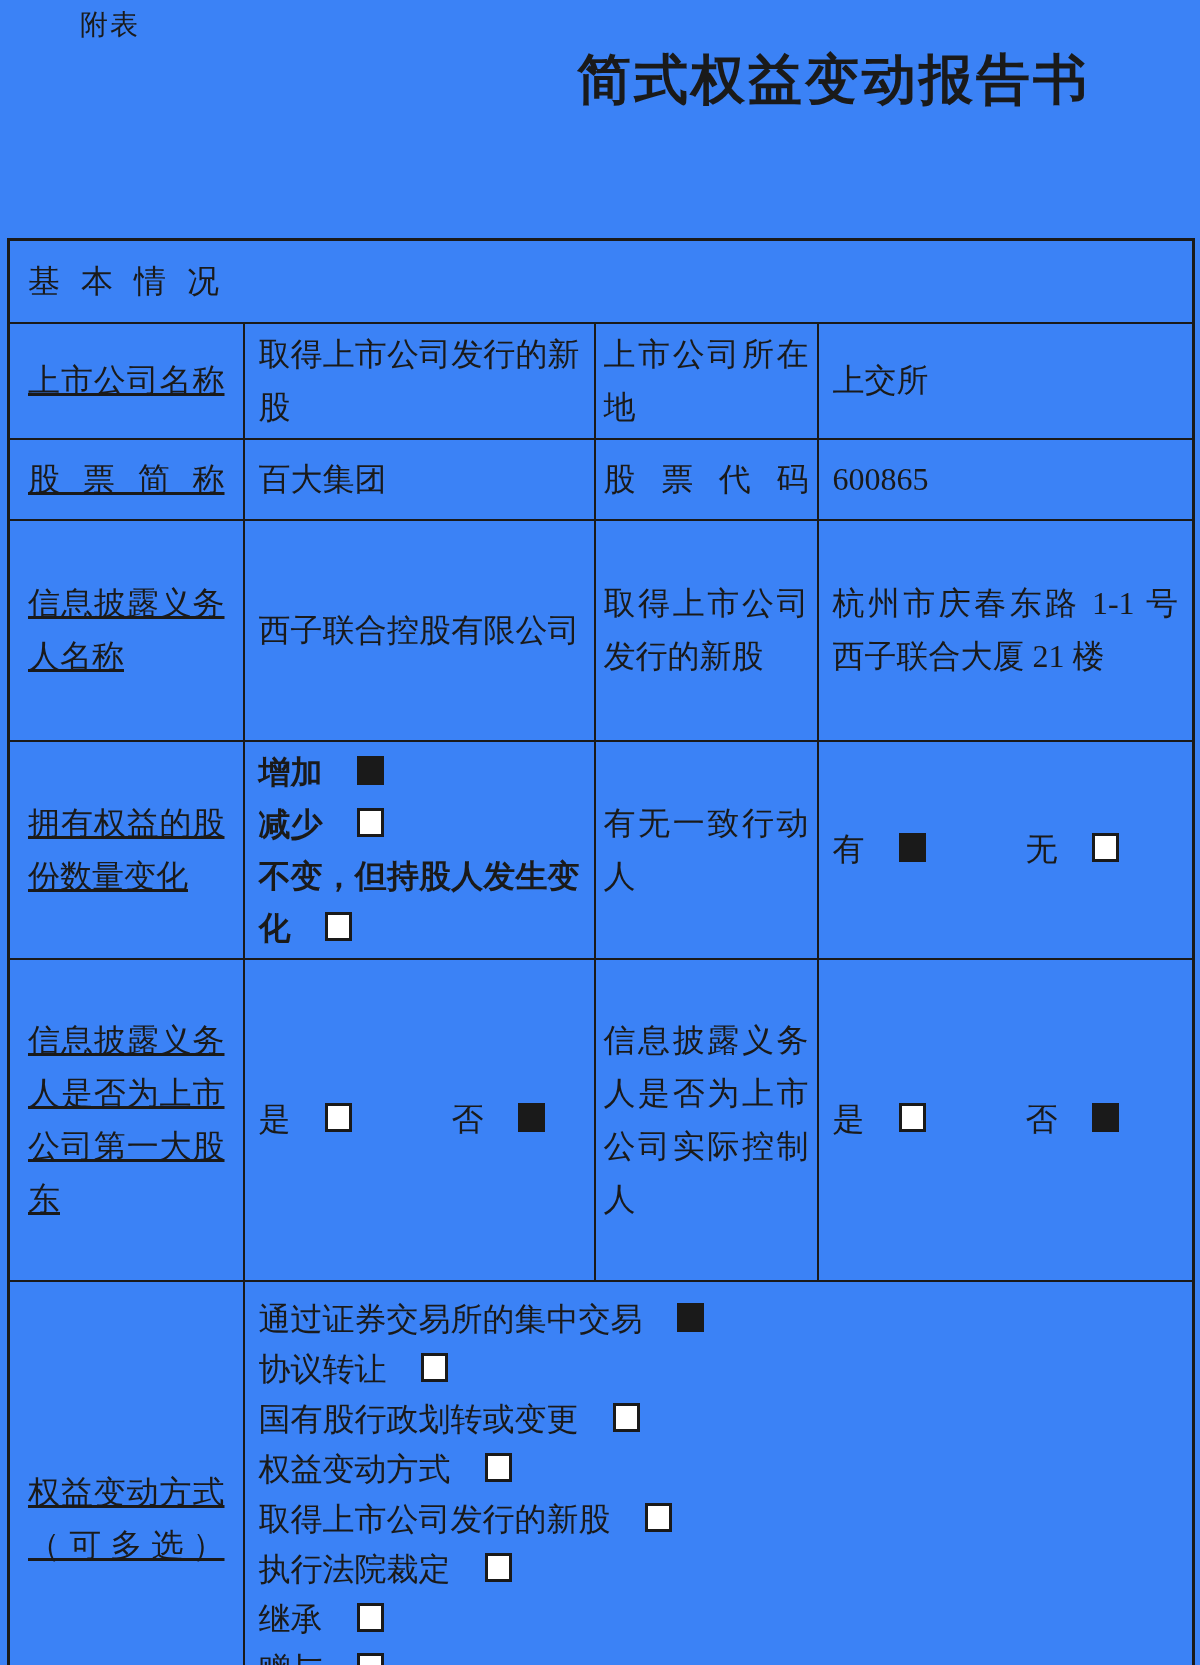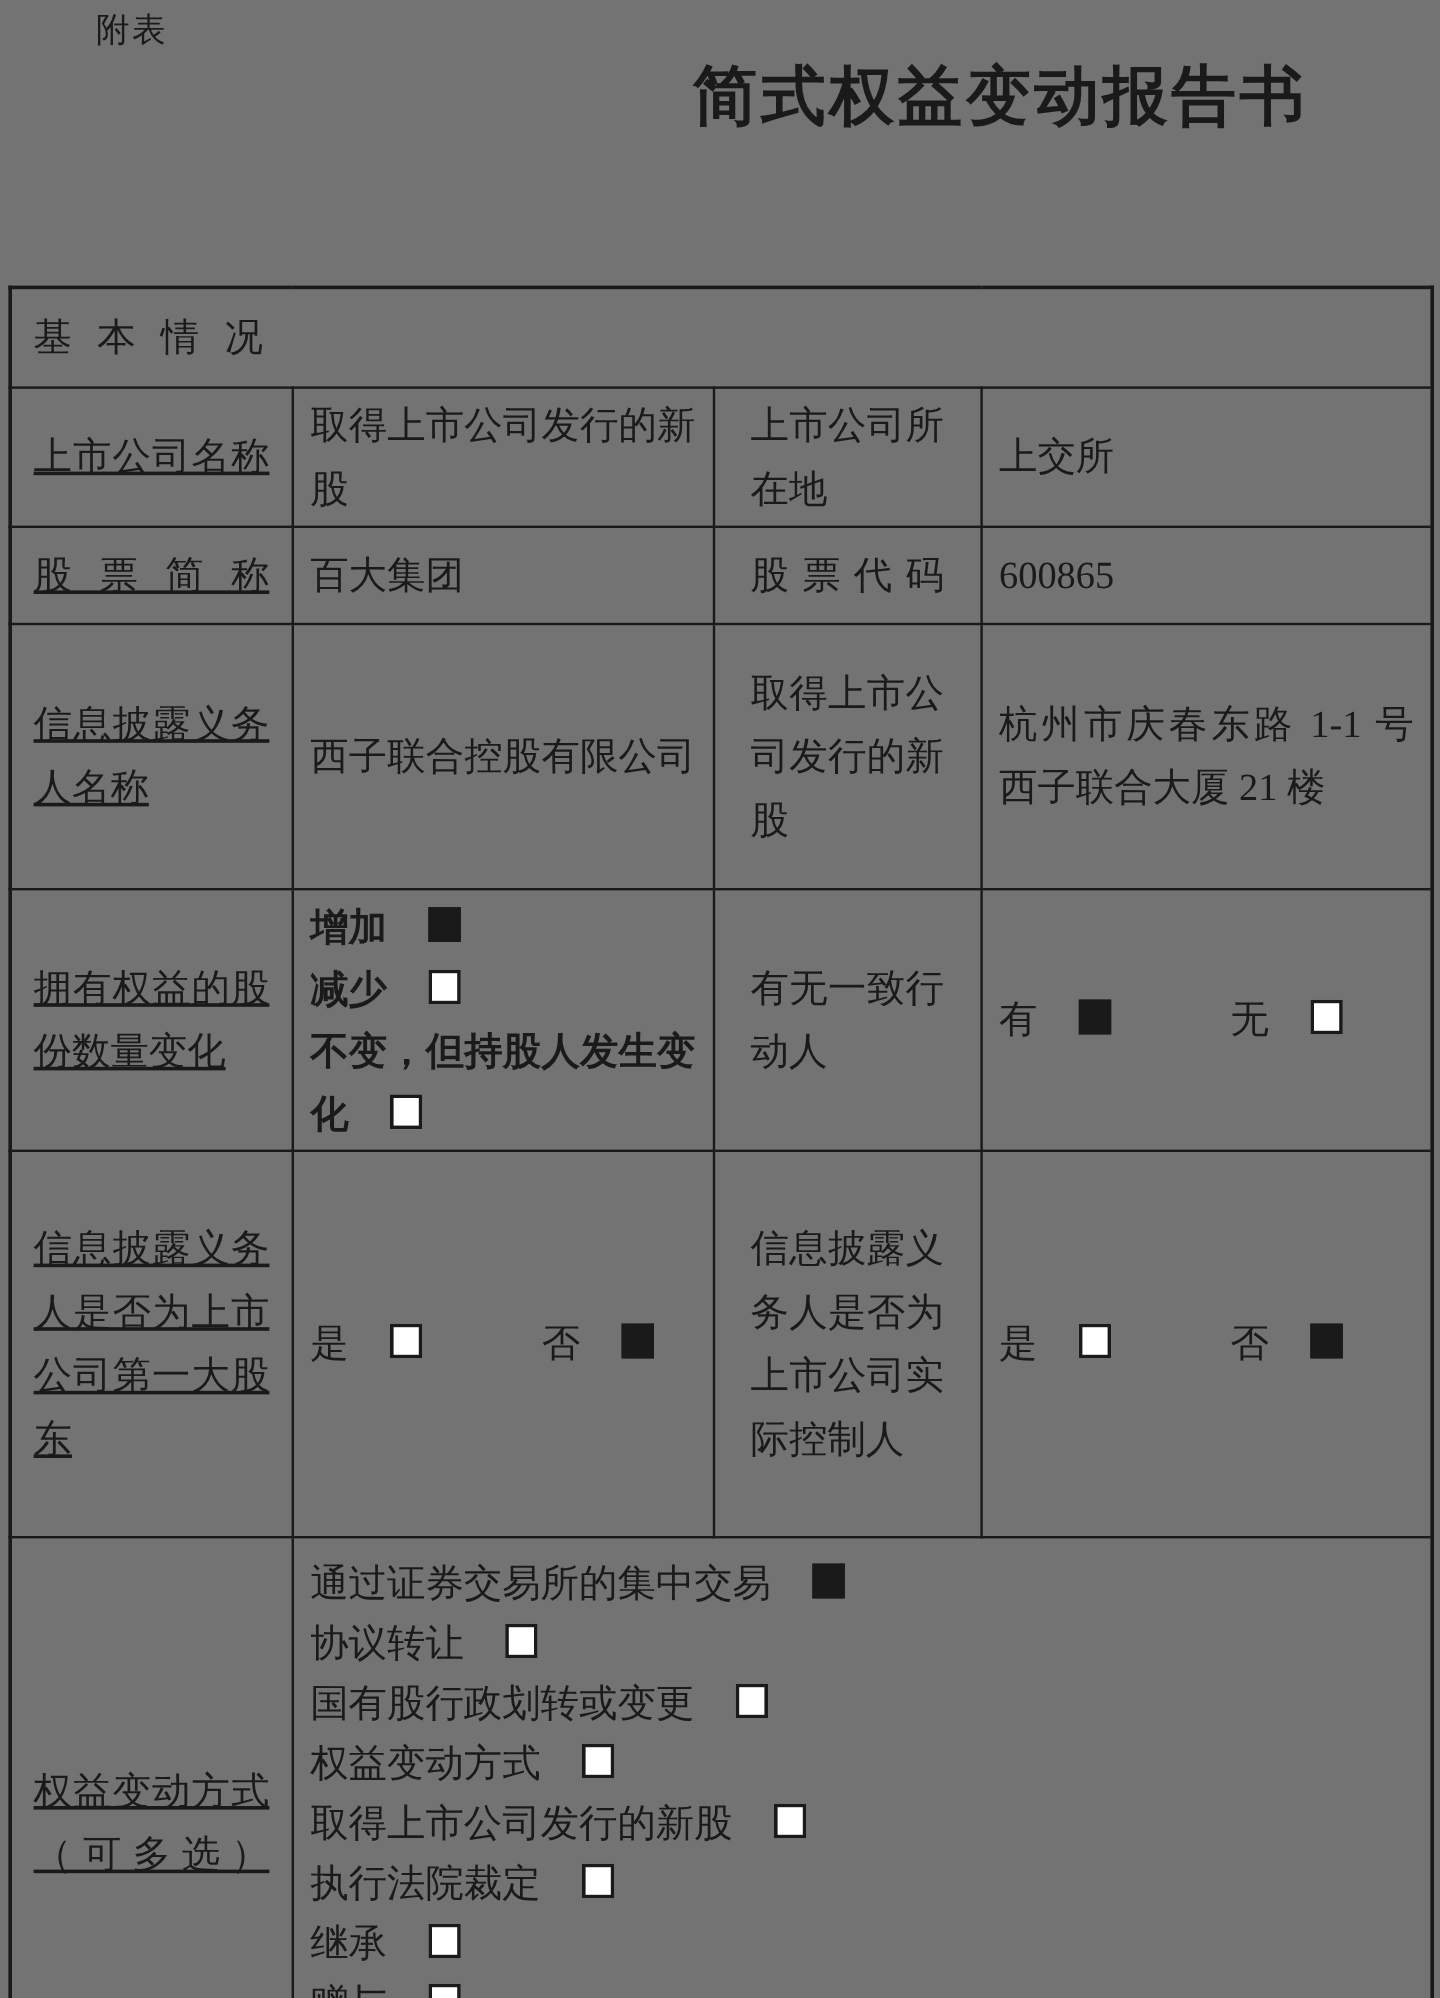--- a/index.html
+++ b/index.html
@@ -1,18 +1,18 @@
 <!DOCTYPE html>
 <html><head>
 <meta charset="utf-8">
 <style>
   html,body { margin:0; padding:0; background:#e8e8e8; }
   .sheet {
     position:relative; width:1200px; height:1665px; margin:0 auto;
-    background:#737373; color:#1a1a1a;
+    background:#3b82f6; color:#1a1a1a;
     font-family:"Liberation Serif","DejaVu Serif",serif;
     font-size:32px; overflow:hidden;
   }
   .annotation {
     position:absolute; left:80px; top:6px;
     font-size:28px; letter-spacing:2px;
   }
   .doc-title {
     position:absolute; left:0; top:44px; width:1090px;
     text-align:right; font-family:"Liberation Sans","DejaVu Sans",sans-serif;
@@ -22,21 +22,21 @@
     position:absolute; left:7px; top:198px; width:1186px;
     border-collapse:collapse; table-layout:fixed;
   }
   table.form, table.form td { border:2px solid #1a1a1a; }
   table.form { border-width:3px;margin-top:40px; }
   td {
     vertical-align:middle; line-height:53px;
     padding:4px 14px; word-break:break-all; overflow:hidden;
   }
   td.lab1 { padding:13px 18px; text-align:justify;text-decoration:underline; }
-  td.lab3 { padding:4px 30px; text-align:justify; }
+  td.lab3 { padding:4px 8px; text-align:justify; }
   td.val  { text-align:justify; }
   .dl { text-align-last:justify; }
   .dl-block { display:block; text-align:justify; text-align-last:justify; }
   td.section { padding:4px 18px; }
   td.section span { letter-spacing:21px; }
   td.opts { text-align:justify; }
   .opt-line { display:block; }
   tr.r7 td.opts { line-height:50px; }
   tr.r5 td.opts { line-height:52px;font-weight:bold; }
   .cb {

